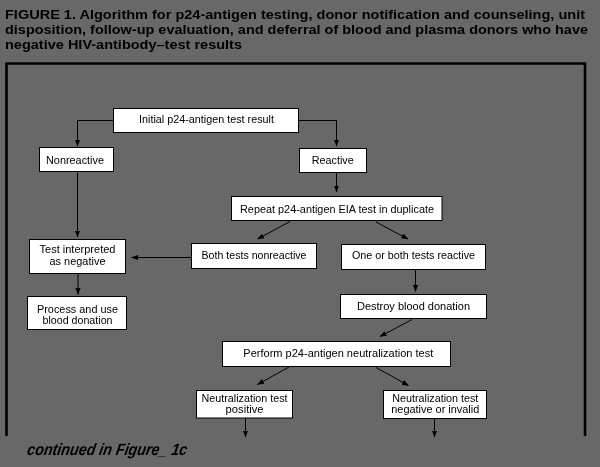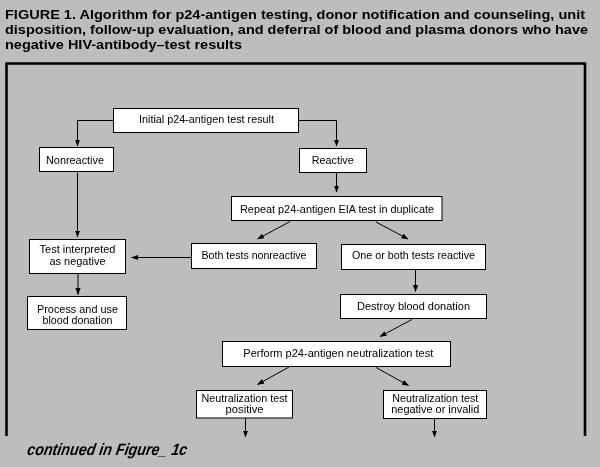--- a/index.html
+++ b/index.html
@@ -1,16 +1,16 @@
 <!DOCTYPE html>
 <html><head>
 <meta charset="utf-8">
 <style>
 html,body{margin:0;padding:0;background:#ffffff;}
-#page{position:relative;width:600px;height:467px;background:#c4b5fd;overflow:hidden;filter:grayscale(1);}
+#page{position:relative;width:600px;height:467px;background:#ef4444;overflow:hidden;filter:grayscale(1);}
 svg{position:absolute;left:0;top:0;}
 text{font-family:"Liberation Sans",sans-serif;fill:#000;}
 </style>
 </head>
 <body>
 <div id="page">
 <svg width="600" height="467" viewBox="0 0 600 467">
   <defs>
     <marker id="ah" markerWidth="9" markerHeight="8" refX="6.5" refY="3" orient="auto" markerUnits="userSpaceOnUse">
       <path d="M0,0.4 L7,3 L0,5.6 z" fill="#000"></path>

